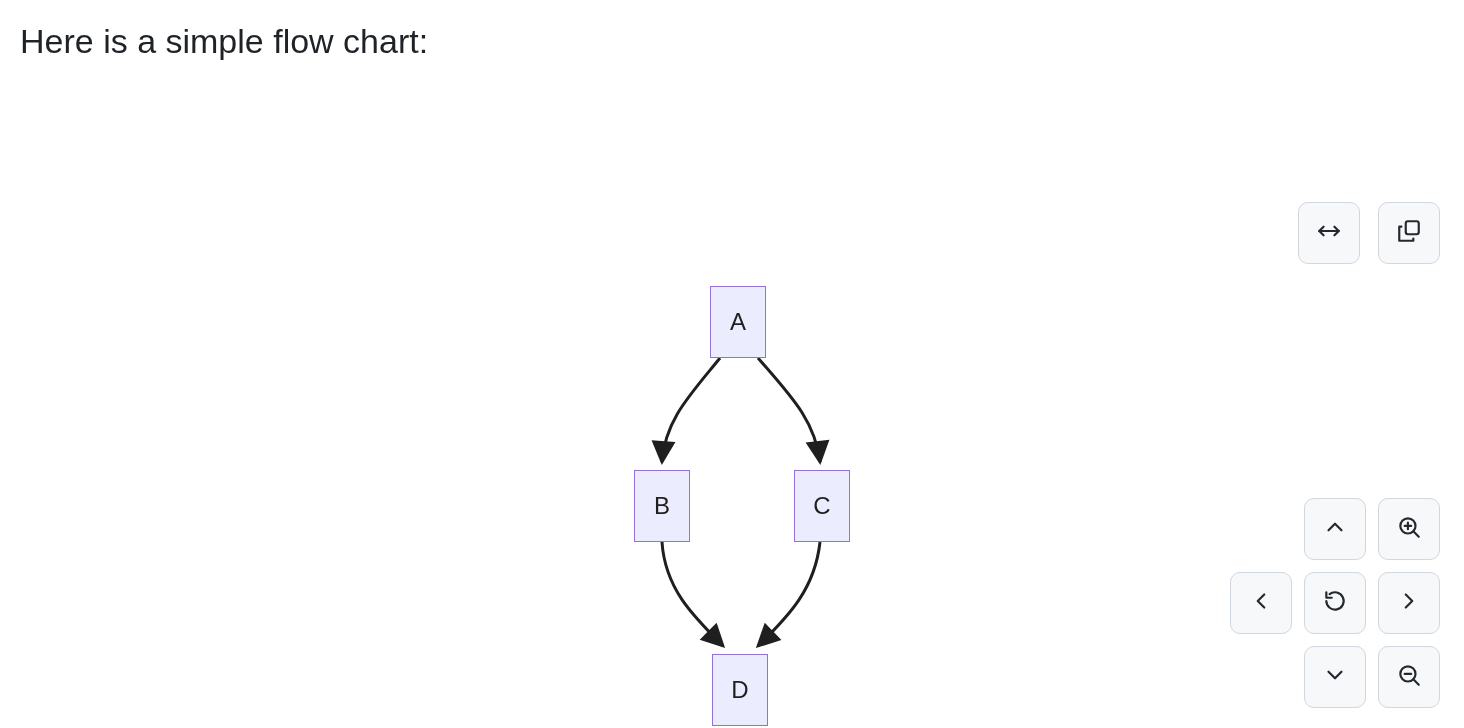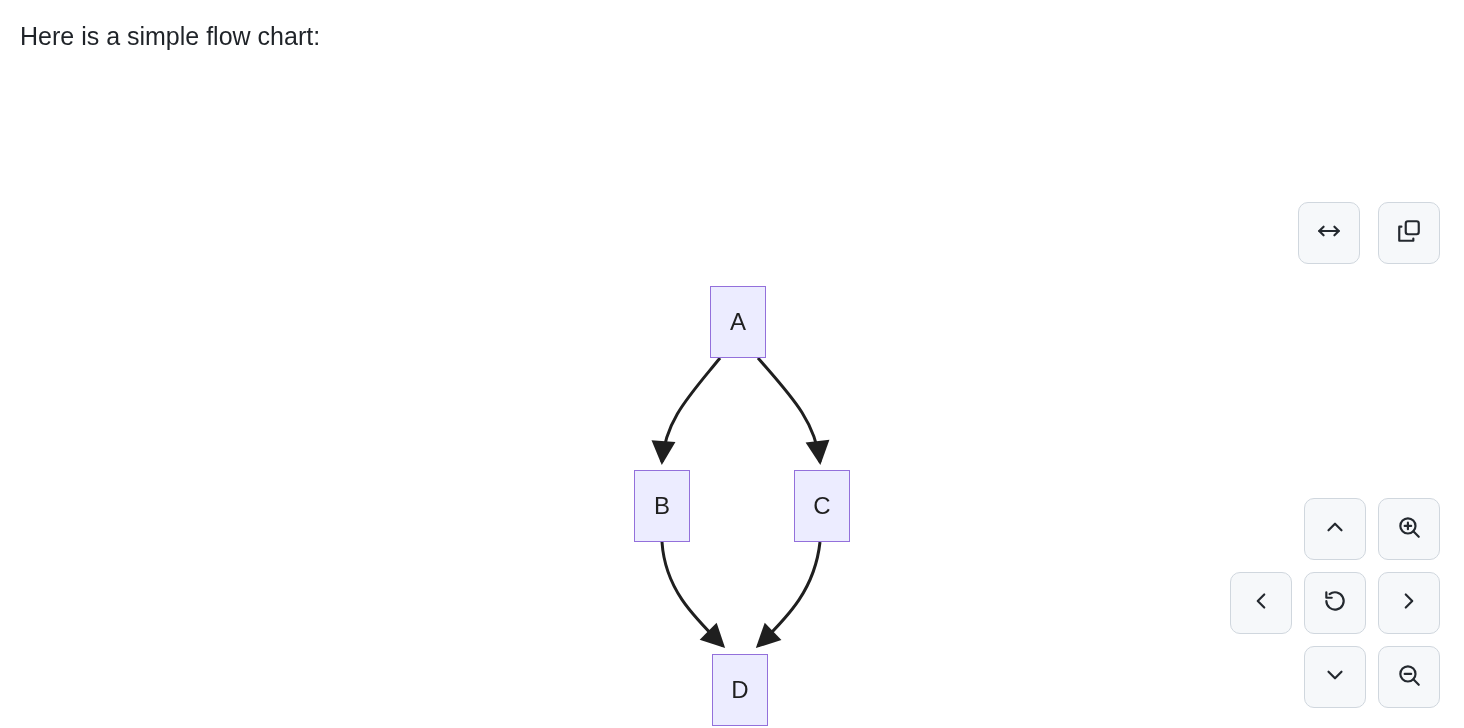--- a/index.html
+++ b/index.html
@@ -11,21 +11,21 @@
     color: #1f2328;
     width: 1464px;
     height: 728px;
     overflow: hidden;
     position: relative;
   }
   .heading {
     position: absolute;
     top: 22px;
     left: 20px;
-    font-size: 25px;
+    font-size: 34px;
     font-weight: 400;
     color: #1f2328;
   }
 
   .diagram-area {
     position: absolute;
     top: 90px;
     left: 0;
     right: 0;
     bottom: 0;

